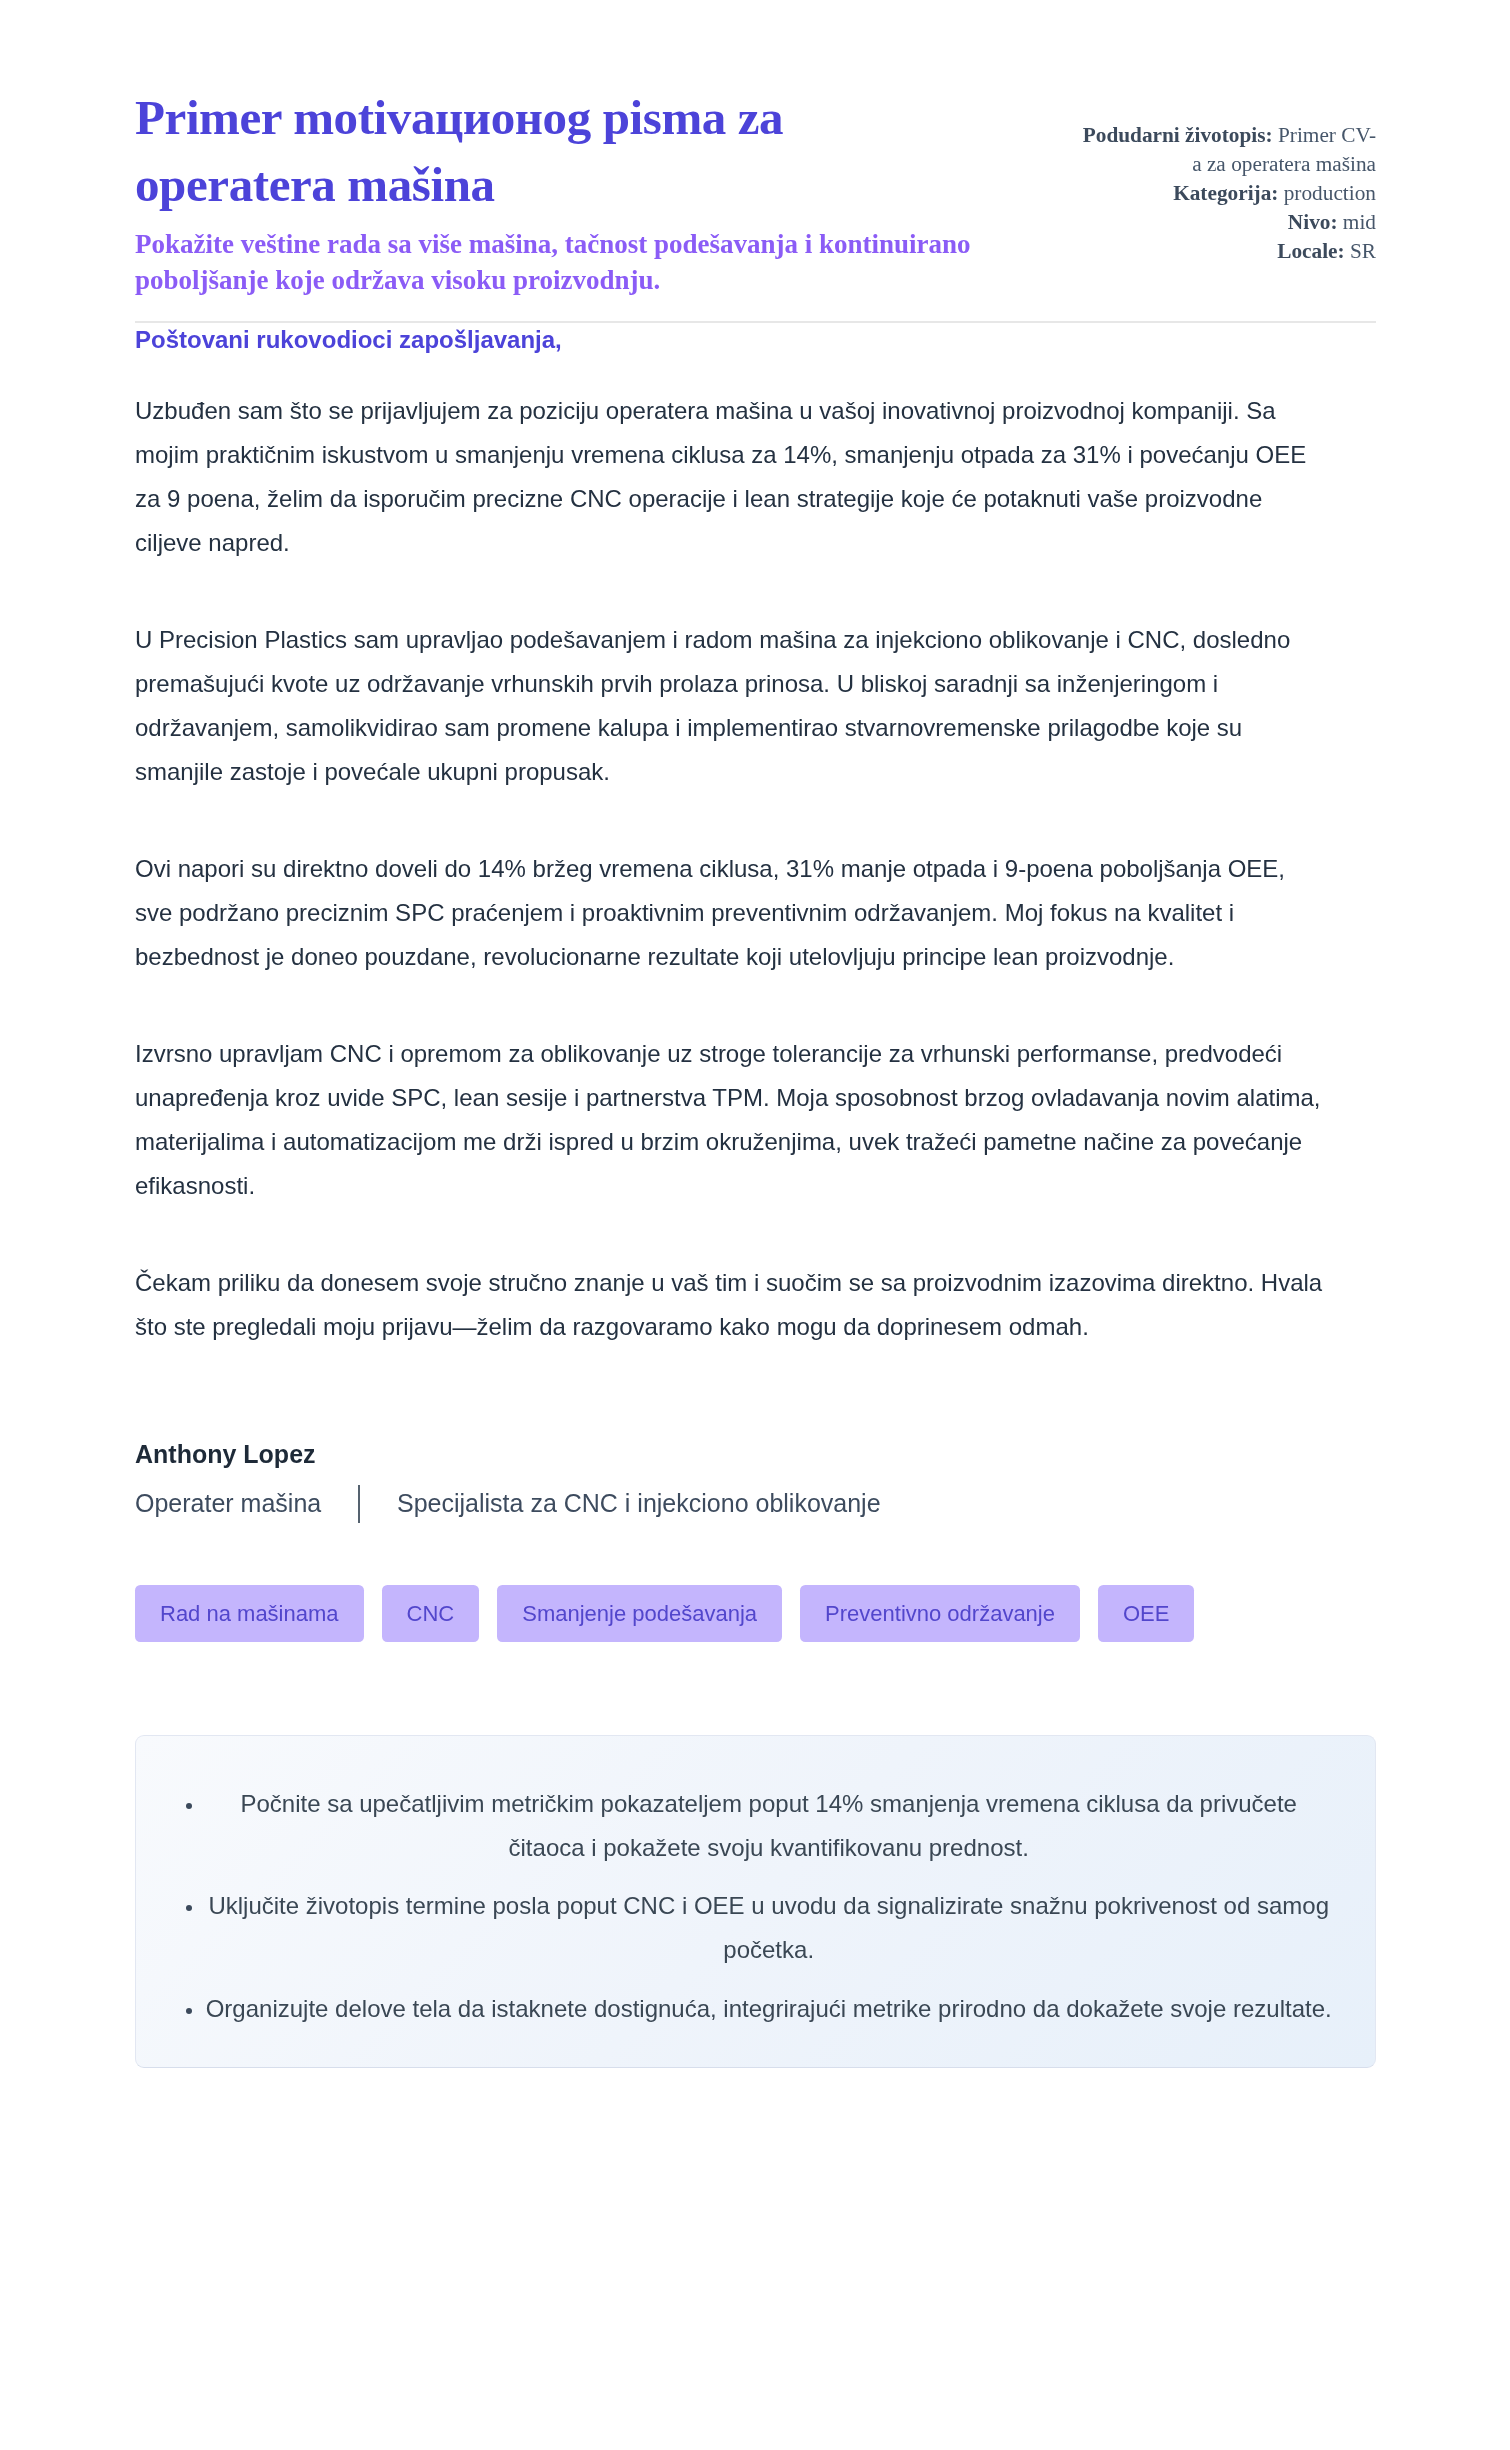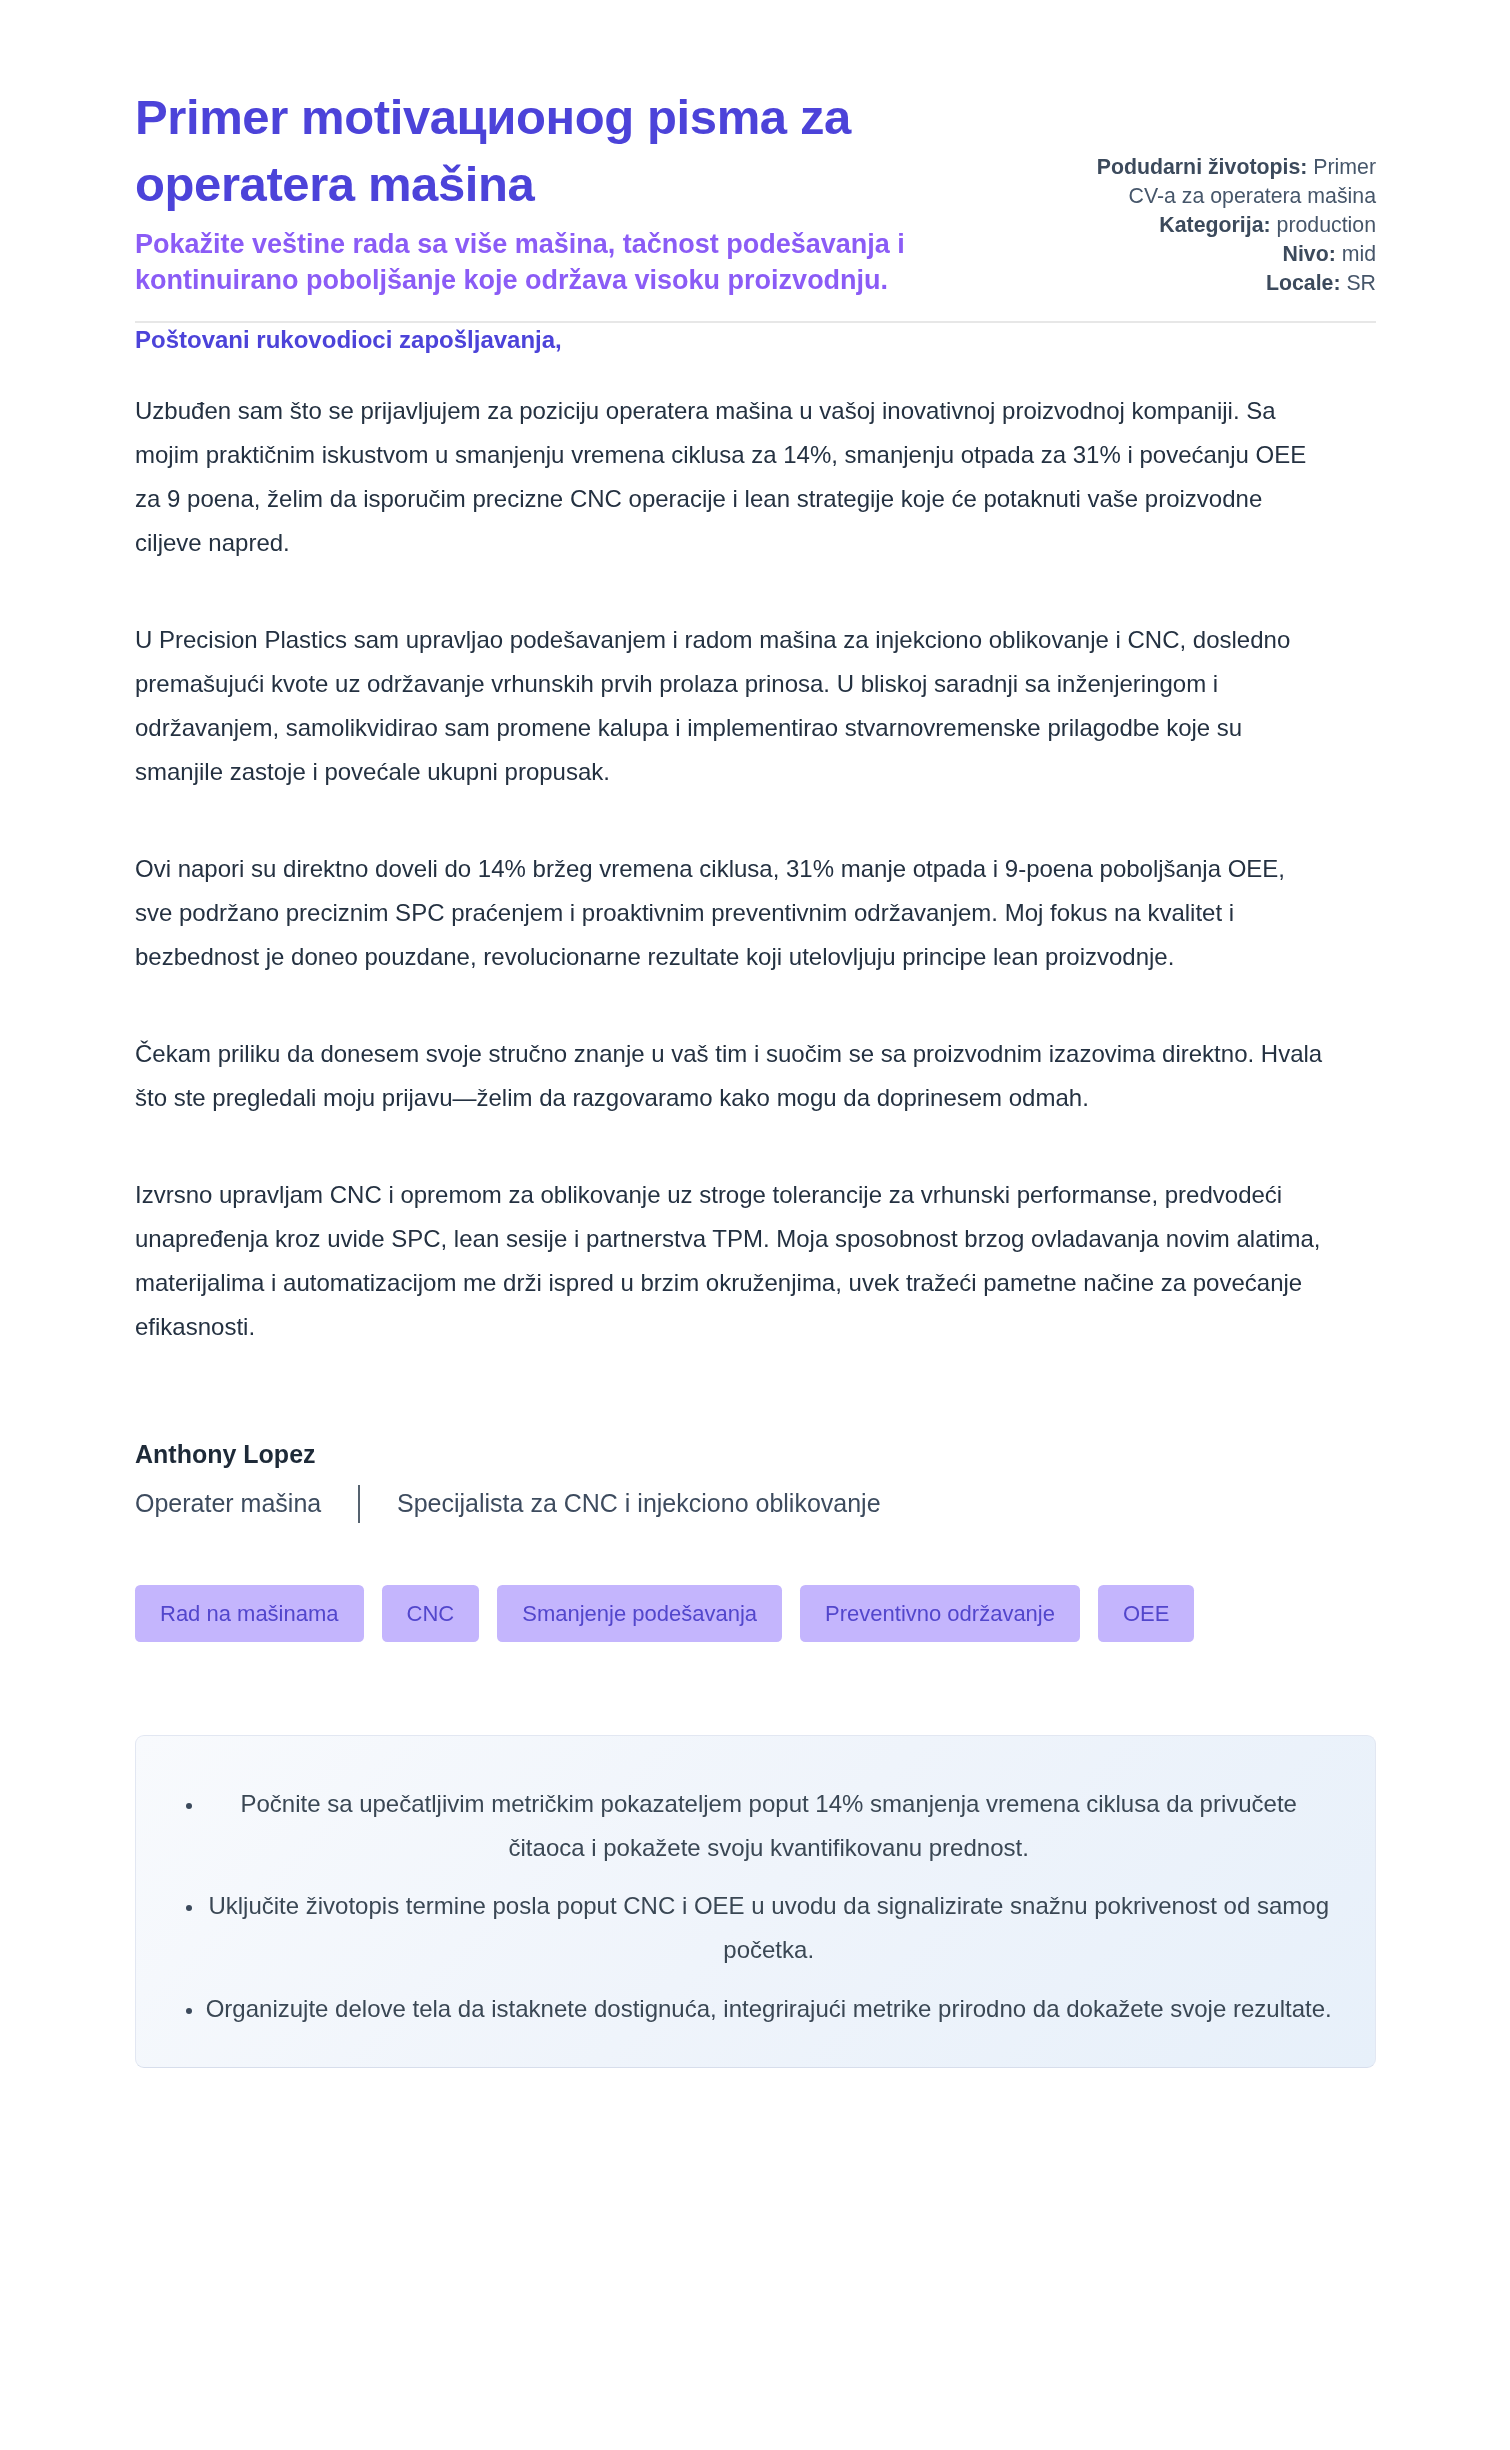--- a/index.html
+++ b/index.html
@@ -17,21 +17,22 @@
     width: 1241px;
     margin-left: 135px;
     padding-top: 84px;
     box-sizing: border-box;
   }
 
   
   .header {
     display: flex;
     justify-content: space-between;
-    align-items: flex-end;
+    align-items: center;
+    font-family: Liberation Serif, serif;
   }
   .header-left { max-width: 928px; }
   .page-title {
     margin: 0;
     font-size: 49px;
     line-height: 67px;
     font-weight: 700;
     letter-spacing: -0.4px;
     color: #4C43D9;
     max-width: 839px;
@@ -167,22 +168,22 @@
   </header>
 
   <hr class="divider">
 
   <section class="letter">
     <p class="greeting">Poštovani rukovodioci zapošljavanja,</p>
 
     <p class="para">Uzbuđen sam što se prijavljujem za poziciju operatera mašina u vašoj inovativnoj proizvodnoj kompaniji. Sa mojim praktičnim iskustvom u smanjenju vremena ciklusa za 14%, smanjenju otpada za 31% i povećanju OEE za 9 poena, želim da isporučim precizne CNC operacije i lean strategije koje će potaknuti vaše proizvodne ciljeve napred.</p>
     <p class="para">U Precision Plastics sam upravljao podešavanjem i radom mašina za injekciono oblikovanje i CNC, dosledno premašujući kvote uz održavanje vrhunskih prvih prolaza prinosa. U bliskoj saradnji sa inženjeringom i održavanjem, samolikvidirao sam promene kalupa i implementirao stvarnovremenske prilagodbe koje su smanjile zastoje i povećale ukupni propusak.</p>
     <p class="para">Ovi napori su direktno doveli do 14% bržeg vremena ciklusa, 31% manje otpada i 9-poena poboljšanja OEE, sve podržano preciznim SPC praćenjem i proaktivnim preventivnim održavanjem. Moj fokus na kvalitet i bezbednost je doneo pouzdane, revolucionarne rezultate koji utelovljuju principe lean proizvodnje.</p>
+    <p class="para">Izvrsno upravljam CNC i opremom za oblikovanje uz stroge tolerancije za vrhunski performanse, predvodeći unapređenja kroz uvide SPC, lean sesije i partnerstva TPM. Moja sposobnost brzog ovladavanja novim alatima, materijalima i automatizacijom me drži ispred u brzim okruženjima, uvek tražeći pametne načine za povećanje efikasnosti.</p>
     <p class="para">Čekam priliku da donesem svoje stručno znanje u vaš tim i suočim se sa proizvodnim izazovima direktno. Hvala što ste pregledali moju prijavu—želim da razgovaramo kako mogu da doprinesem odmah.</p>
-    <p class="para">Izvrsno upravljam CNC i opremom za oblikovanje uz stroge tolerancije za vrhunski performanse, predvodeći unapređenja kroz uvide SPC, lean sesije i partnerstva TPM. Moja sposobnost brzog ovladavanja novim alatima, materijalima i automatizacijom me drži ispred u brzim okruženjima, uvek tražeći pametne načine za povećanje efikasnosti.</p>
 
     <p class="signature-name">Anthony Lopez</p>
     <div class="signature-role">
       <span>Operater mašina</span>
       <span class="role-separator"></span>
       <span>Specijalista za CNC i injekciono oblikovanje</span>
     </div>
   </section>
 
   <div class="tags">

